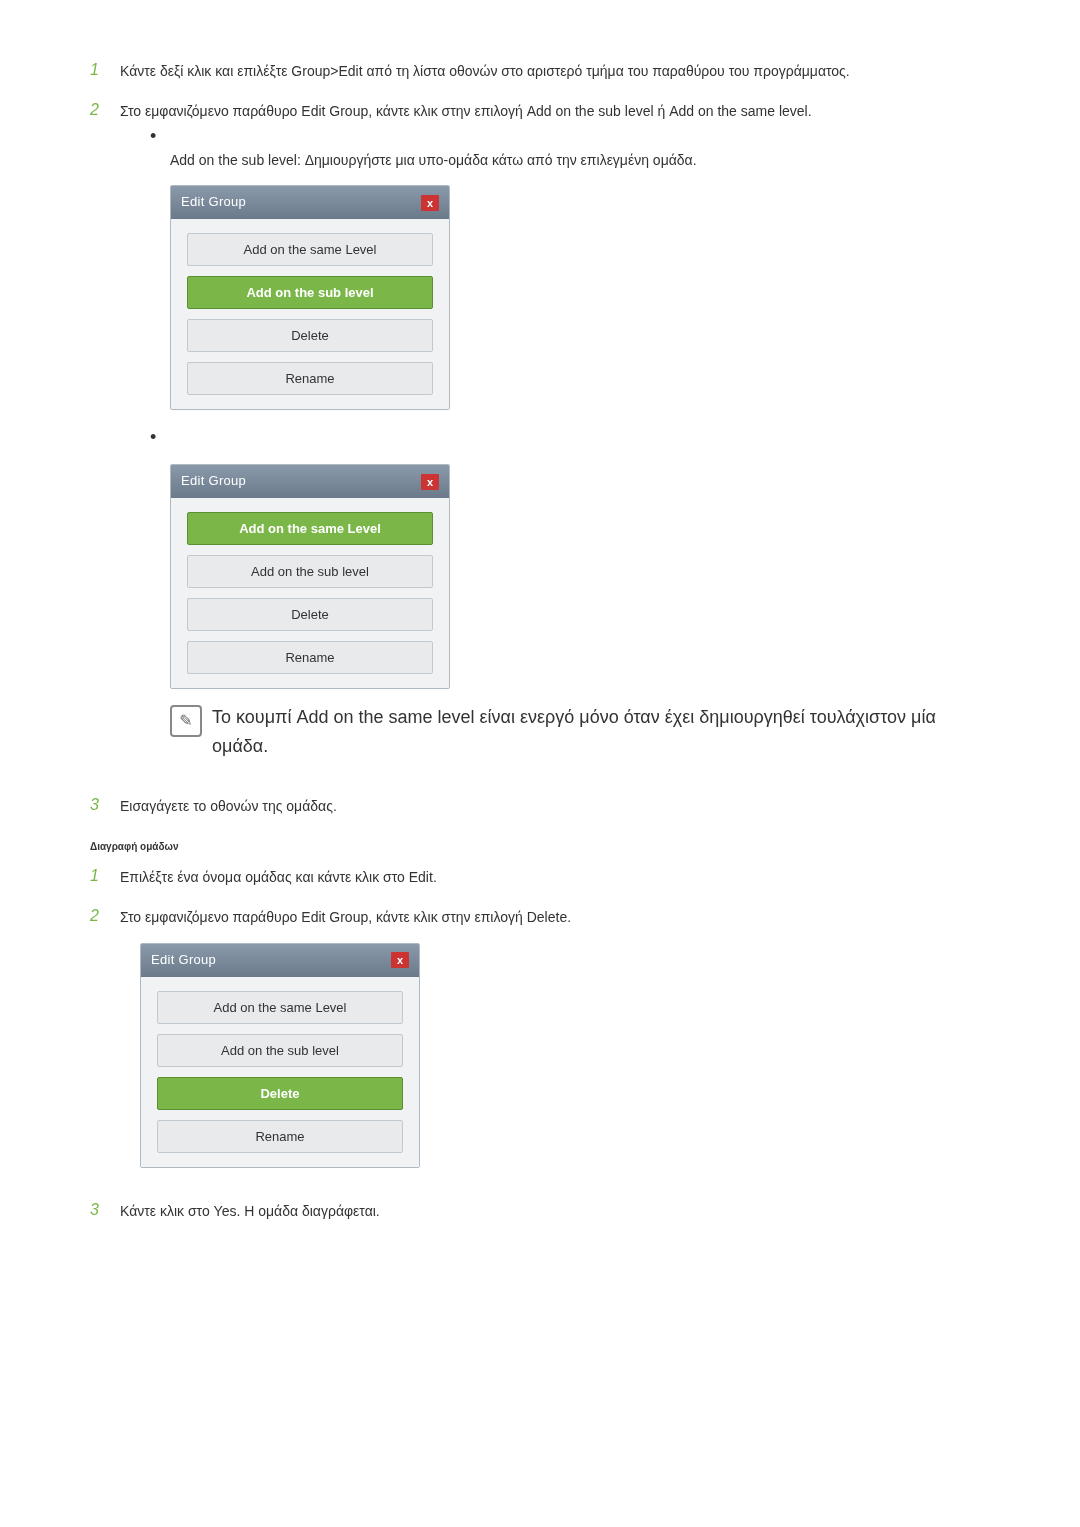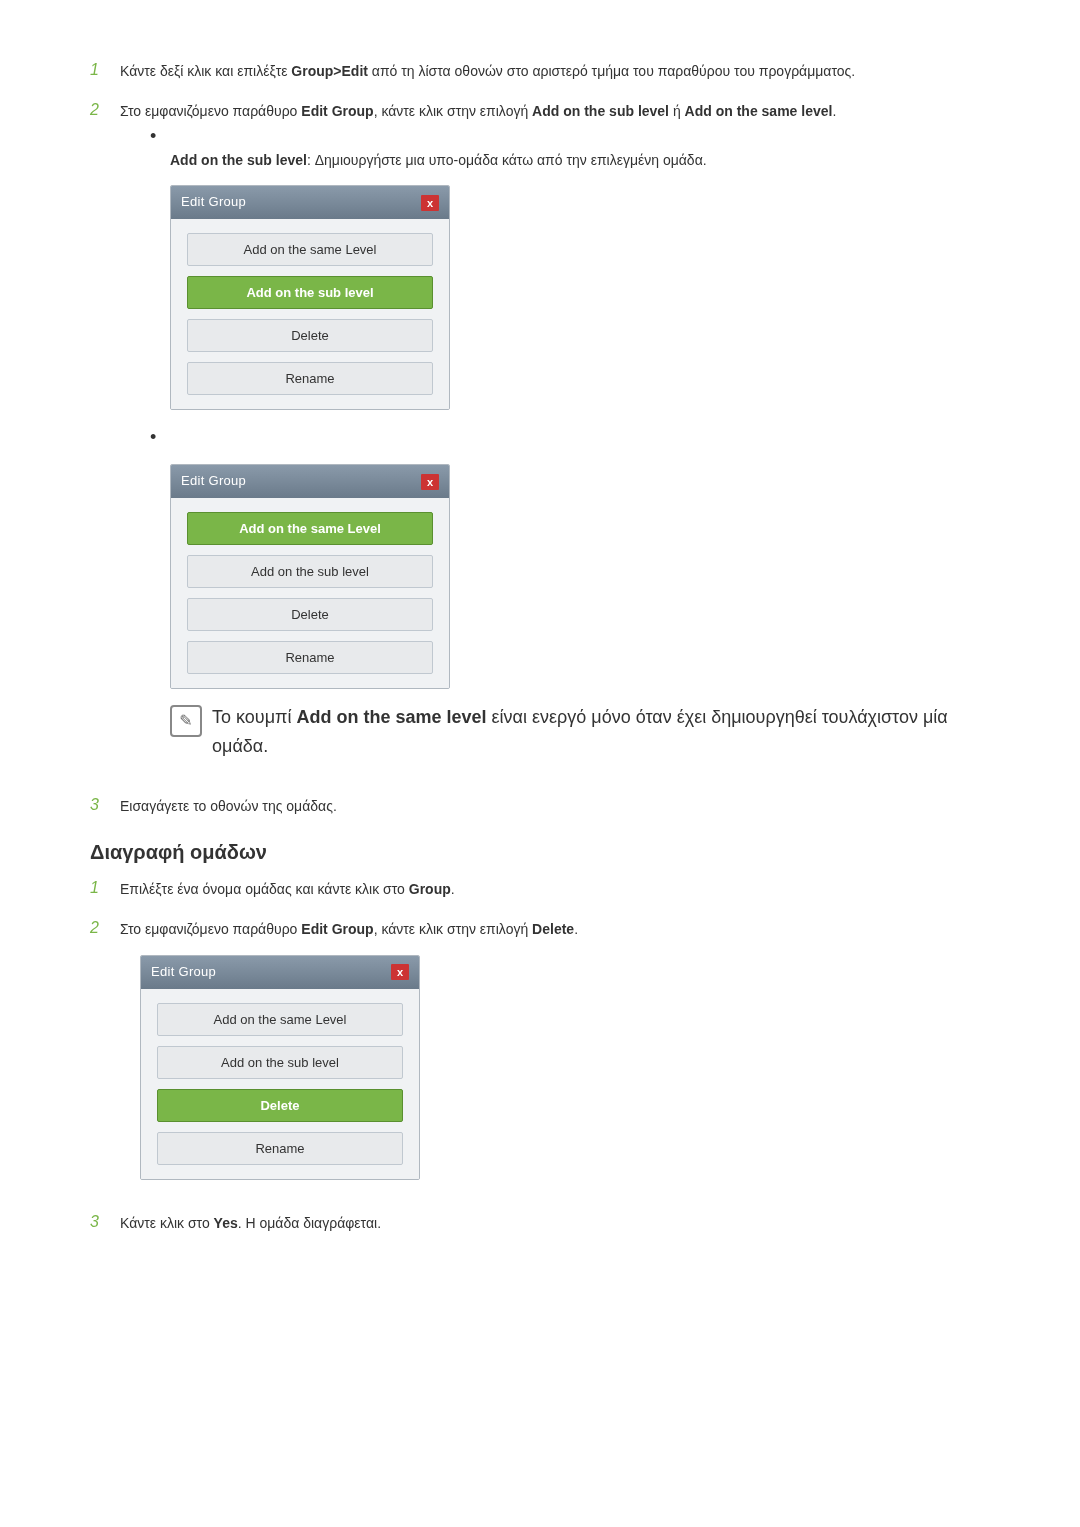--- a/index.html
+++ b/index.html
@@ -33,21 +33,21 @@
       min-width: 30px;
       padding-top: 1px;
     }
 
     .step-text {
       flex: 1;
       line-height: 1.6;
     }
 
     .step-text b {
-      font-weight: bold;
+      font-weight: normal;
       text-align: center;
     }
 
     
     .bullet-section {
       margin-left: 30px;
       margin-bottom: 14px;
     }
 
     .bullet-item {
@@ -162,21 +162,21 @@
     }
 
     .note-text {
       line-height: 1.6;
       font-size: 18px;
     }
 
     
     .section-heading {
       font-weight: bold;
-      font-size: 20px;
+      font-size: 10px;
       margin: 24px 0 14px 0;
       color: #333;
     }
 
   </style>
 </head>
 <body>
 
 <div class="content">
 
@@ -249,21 +249,21 @@
   <div class="step">
     <span class="step-number">3</span>
     <div class="step-text">Εισαγάγετε το οθονών της ομάδας.</div>
   </div>
 
   <div class="section-heading">Διαγραφή ομάδων</div>
 
   <div class="step">
     <span class="step-number">1</span>
     <div class="step-text">
-      Επιλέξτε ένα όνομα ομάδας και κάντε κλικ στο <b>Group</b>.
+      Επιλέξτε ένα όνομα ομάδας και κάντε κλικ στο <b>Edit</b>.
     </div>
   </div>
 
   <div class="step">
     <span class="step-number">2</span>
     <div class="step-text">
       Στο εμφανιζόμενο παράθυρο <b>Edit Group</b>, κάντε κλικ στην επιλογή <b>Delete</b>.
 
       
       <div class="dialog-wrapper">

